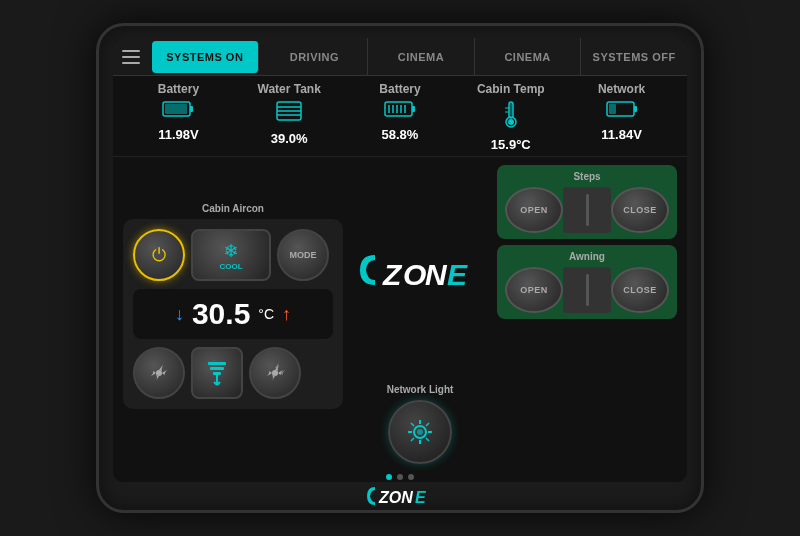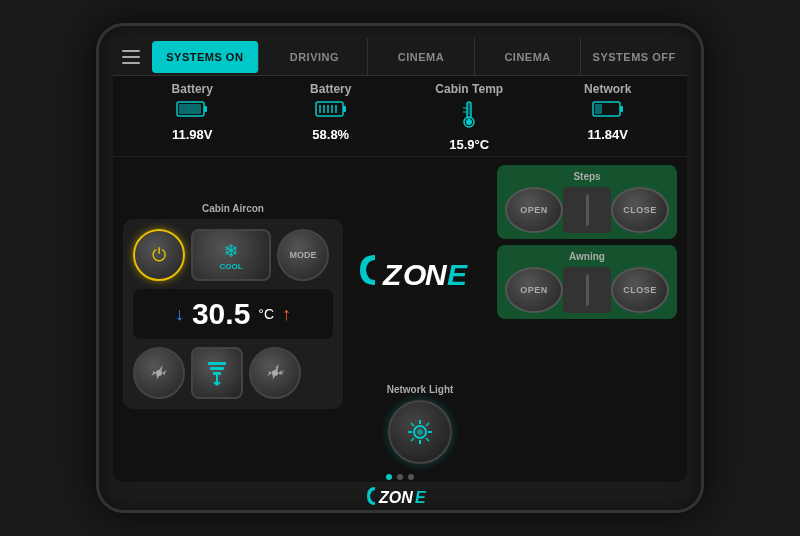--- a/index.html
+++ b/index.html
@@ -338,20 +338,32 @@
         <span class="status-icon">
           <svg width="32" height="18" viewBox="0 0 32 18">
             <rect x="1" y="2" width="27" height="14" rx="2" fill="none" stroke="#00c8c8" stroke-width="1.5"></rect>
             <rect x="28" y="6" width="3" height="6" rx="1" fill="#00c8c8"></rect>
             <rect x="3" y="4" width="22" height="10" rx="1" fill="#00c8c8" opacity="0.5"></rect>
           </svg>
         </span>
         <span class="status-value">11.98V</span>
       </div>
 
+      <div class="status-item">
+        <span class="status-label">Water Tank</span>
+        <span class="status-icon">
+          <svg width="28" height="22" viewBox="0 0 28 22">
+            <rect x="2" y="2" width="24" height="18" rx="2" fill="none" stroke="#00c8c8" stroke-width="1.5"></rect>
+            <line x1="2" y1="7" x2="26" y2="7" stroke="#00c8c8" stroke-width="1.5"></line>
+            <line x1="2" y1="11" x2="26" y2="11" stroke="#00c8c8" stroke-width="1.5"></line>
+            <line x1="2" y1="15" x2="26" y2="15" stroke="#00c8c8" stroke-width="1.5"></line>
+          </svg>
+        </span>
+        <span class="status-value">39.0%</span>
+      </div>
 
       <div class="status-item">
         <span class="status-label">Battery</span>
         <span class="status-icon">
           <svg width="32" height="18" viewBox="0 0 32 18">
             <rect x="1" y="2" width="27" height="14" rx="2" fill="none" stroke="#00c8c8" stroke-width="1.5"></rect>
             <rect x="28" y="6" width="3" height="6" rx="1" fill="#00c8c8"></rect>
             <line x1="5" y1="5" x2="5" y2="13" stroke="#00c8c8" stroke-width="1.5"></line>
             <line x1="9" y1="5" x2="9" y2="13" stroke="#00c8c8" stroke-width="1.5"></line>
             <line x1="13" y1="5" x2="13" y2="13" stroke="#00c8c8" stroke-width="1.5"></line>

